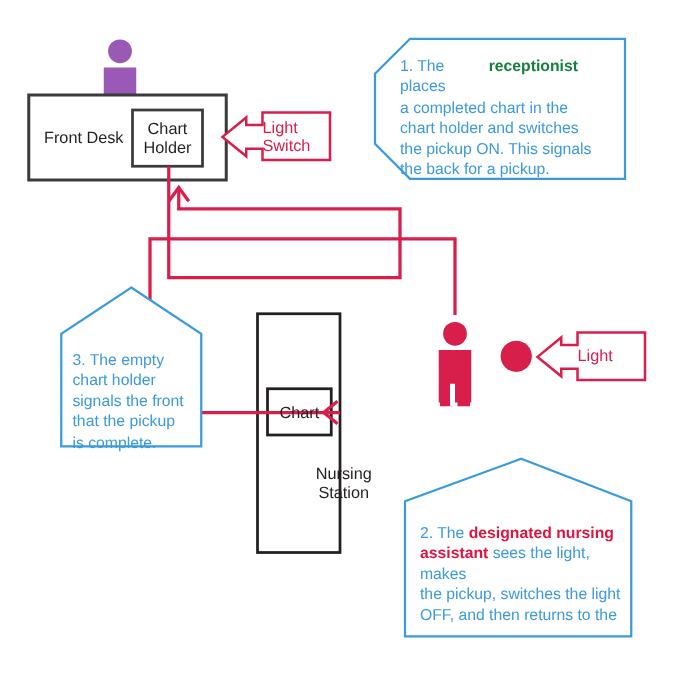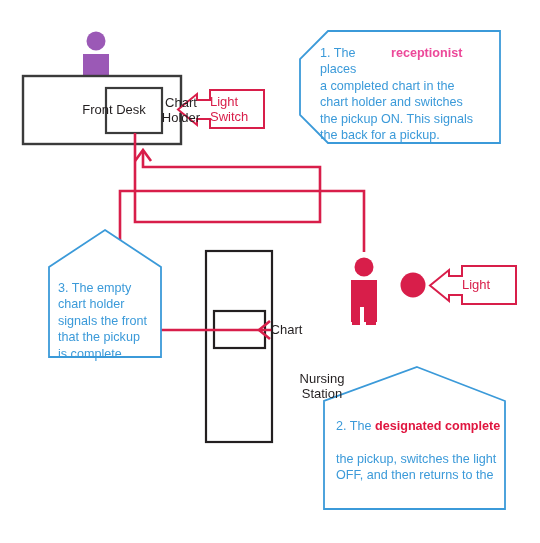--- a/index.html
+++ b/index.html
@@ -24,38 +24,37 @@
     width: 540px;
     height: 543px;
   }
   .lbl {
     position: absolute;
     color: #231f20;
     font-size: 13px;
     line-height: 15px;
     text-align: center;
     white-space: pre-line;
-    margin-left: 47px;
   }
   .redlbl {
     position: absolute;
     color: #d81e4a;
     font-size: 13px;
     line-height: 15px;
     text-align: left;
     white-space: pre-line;
   }
   .callout-text {
     position: absolute;
     color: #3b9ad9;
     font-size: 12.6px;
     line-height: 16.4px;
   }
   .callout-text b.purple {
-    color: #ec4899;
+    color: #15803d;
     font-weight: bold;
     padding-left: 32px;
   }
   .callout-text b.crimson {
     color: #e0153f;
     font-weight: bold;
   }
 </style>
 </head>
 <body>
@@ -137,22 +136,22 @@
 
   <div class="callout-text" style="left:320px; top:45px; width:180px;">
     <span>1. The <b class="purple">receptionist</b> places</span><br>
     <span>a completed chart in the</span><br>
     <span>chart holder and switches</span><br>
     <span>the pickup ON. This signals</span><br>
     <span>the back for a pickup.</span>
   </div>
 
   <div class="callout-text" style="left:336px; top:418px; width:172px;">
-    <span>2. The <b class="crimson">designated complete</b></span><br>
-    <br>
+    <span>2. The <b class="crimson">designated nursing</b></span><br>
+    <span><b class="crimson">assistant</b> sees the light, makes</span><br>
     <span>the pickup, switches the light</span><br>
     <span>OFF, and then returns to the</span><br>
   </div>
 
   <div class="callout-text" style="left:58px; top:280px; width:104px;">
     <span>3. The empty</span><br>
     <span>chart holder</span><br>
     <span>signals the front</span><br>
     <span>that the pickup</span><br>
     <span>is complete.</span>

